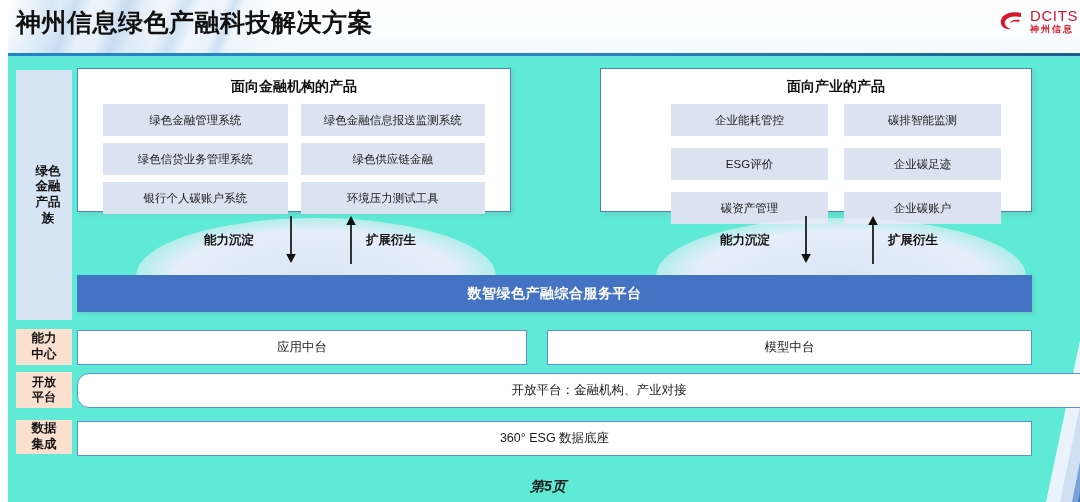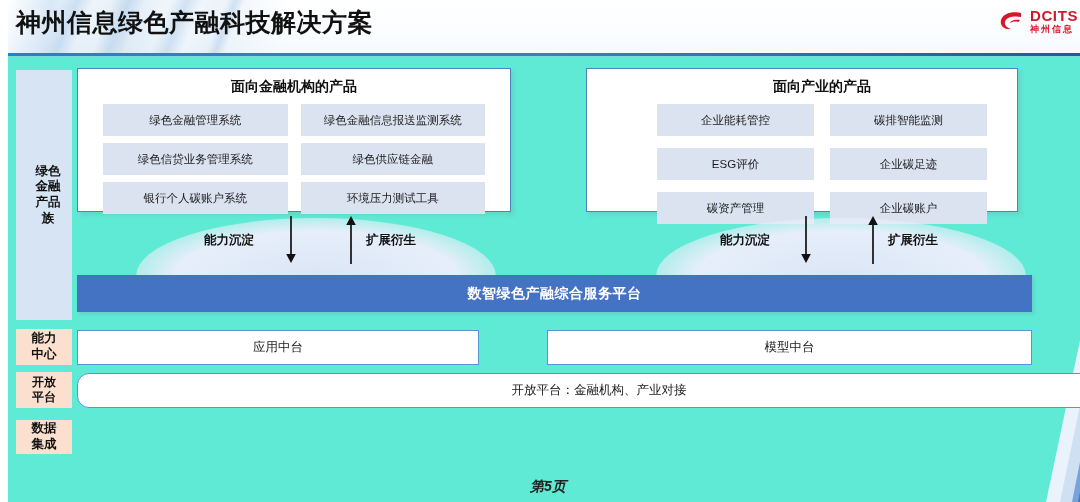--- a/index.html
+++ b/index.html
@@ -49,21 +49,21 @@
   }
 
   
   .logo {
     position: absolute; right: 10px; top: 8px;
     display: flex; align-items: center; gap: 5px;
   }
   .logo-mark { width: 26px; height: 22px; }
   .logo-text { display: flex; flex-direction: column; line-height: 1; }
   .logo-en {
-    font-size: 15px; font-weight: bold; color: #d7162a;
+    font-size: 15px; font-weight: normal; color: #d7162a;
     letter-spacing: 0.6px;
   }
   .logo-cn {
     font-size: 9px; color: #d7162a; letter-spacing: 2px;
     margin-top: 2px; font-weight: bold;
   }
 
   
   .swoosh { position: absolute; right: 0; bottom: 0; width: 120px; height: 230px; pointer-events: none; }
 
@@ -84,21 +84,21 @@
   #side-data  { left: 8px; top: 420px; width: 56px; height: 34px; font-size: 12.5px; }
 
   
   .product-box {
     position: absolute;
     background: #ffffff;
     border: 1.6px solid #4a82c4;
     box-shadow: 3px 3px 4px rgba(120,140,165,0.22);
   }
   #box-fin  { left: 69px; top: 68px; width: 434px; height: 144px; }
-  #box-ind  { left: 578px; top: 68px; width: 432px; height: 144px; padding-left: 40px; }
+  #box-ind  { left: 592px; top: 68px; width: 432px; height: 144px; padding-left: 40px; }
   .box-title {
     text-align: center; font-size: 14px; font-weight: bold; color: #111111;
     margin-top: 9px; margin-bottom: 8px;
   }
   .chip-grid {
     display: grid; grid-template-columns: 1fr 1fr;
     gap: 7px 13px;
     padding: 0 25px;
   }
   #box-ind .chip-grid { padding: 0 30px; gap: 12px 16px; }
@@ -136,21 +136,21 @@
   }
 
   
   .layer-box {
     position: absolute;
     background: #ffffff;
     border: 1.5px solid #5b94d6;
     display: flex; align-items: center; justify-content: center;
     font-size: 12.5px; color: #1a1a1a;
   }
-  #layer-app   { left: 69px;  top: 330px; width: 402px; height: 35px; }
+  #layer-app   { left: 69px;  top: 330px; width: 450px; height: 35px; }
   #layer-model { left: 539px; top: 330px; width: 485px; height: 35px; }
   #layer-open  { left: 69px;  top: 373px; width: 1044px; height: 35px; border-radius: 12px; }
   #layer-data  { left: 69px;  top: 421px; width: 955px; height: 35px; }
 
   
   #footer {
     position: absolute; left: 0; bottom: 6px; width: 1080px;
     text-align: center; font-size: 14px; color: #222222;
     font-style: italic; font-weight: bold;
   }
@@ -262,16 +262,19 @@
 
   <div class="layer-box" id="layer-app">
     <span>应用中台</span>
   </div>
   <div class="layer-box" id="layer-model">
     <span>模型中台</span>
   </div>
   <div class="layer-box" id="layer-open">
     <span>开放平台：金融机构、产业对接</span>
   </div>
+  <div class="layer-box" id="layer-data">
+    <span>360° ESG 数据底座</span>
+  </div>
 
   <div id="footer">第5页</div>
 
 </div>
 
 </body></html>

